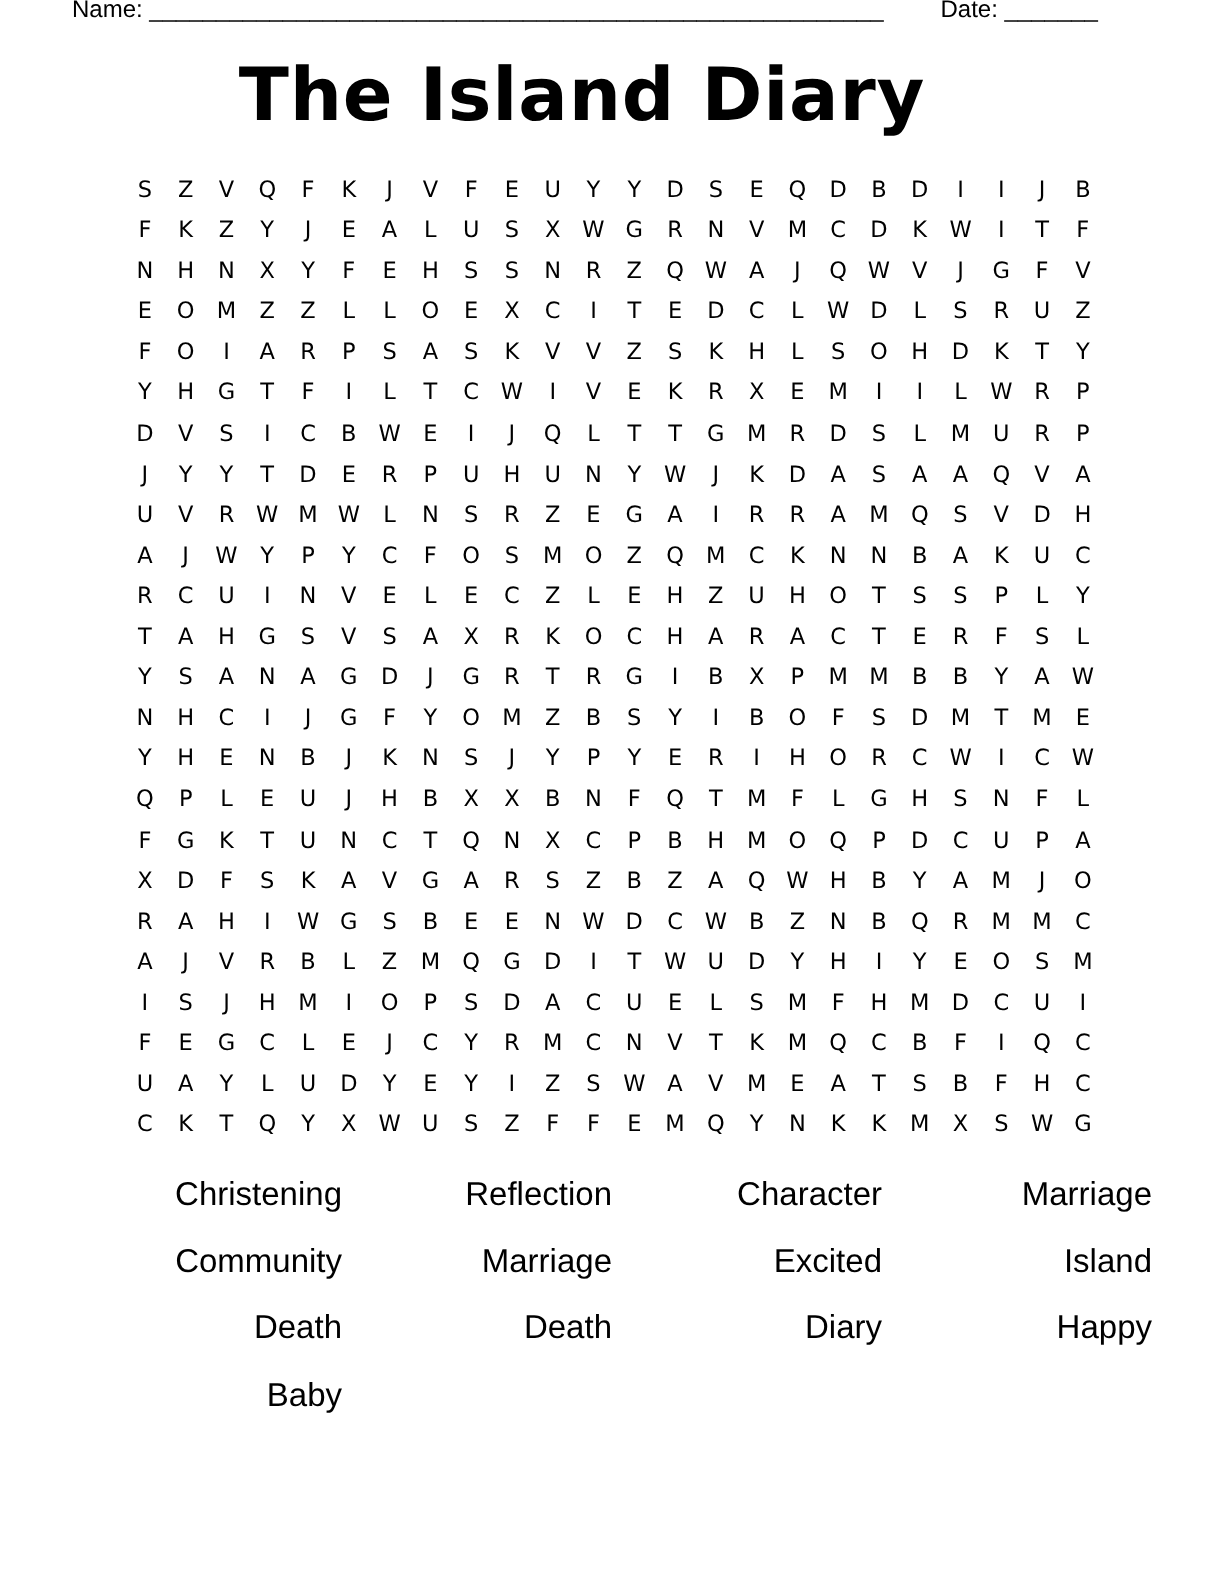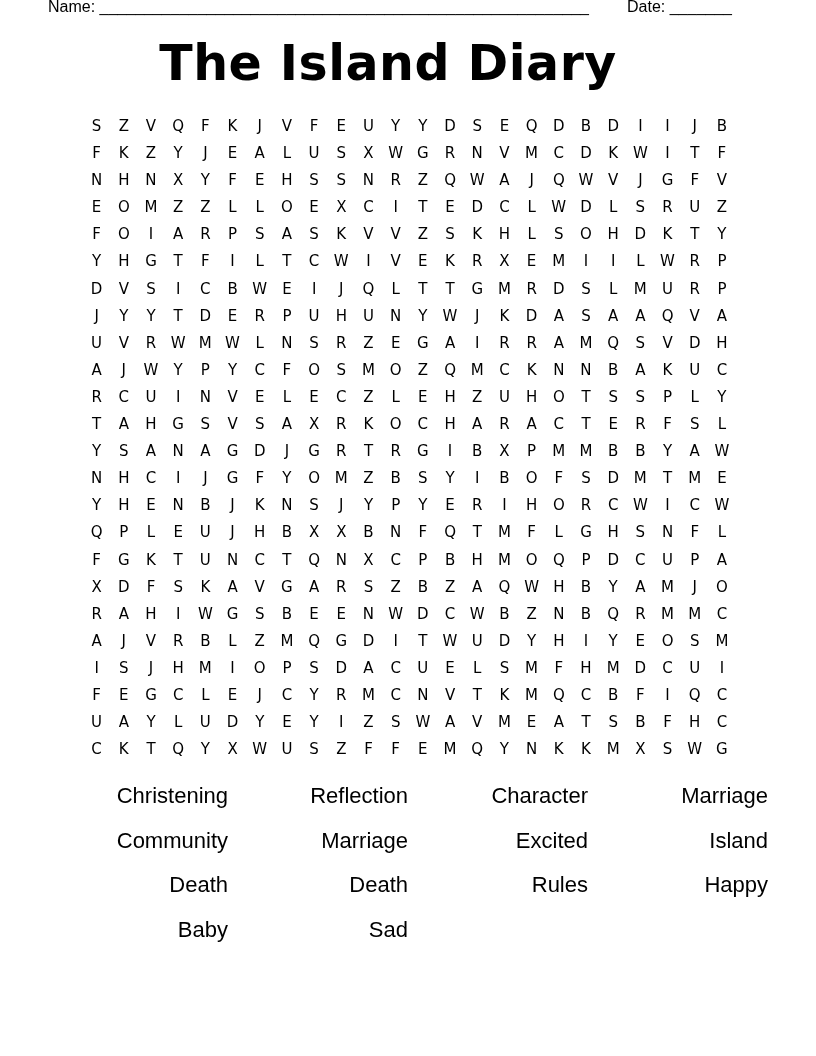--- a/index.html
+++ b/index.html
@@ -622,17 +622,16 @@
     <div class="word">Christening</div>
     <div class="word">Reflection</div>
     <div class="word">Character</div>
     <div class="word">Marriage</div>
     <div class="word">Community</div>
     <div class="word">Marriage</div>
     <div class="word">Excited</div>
     <div class="word">Island</div>
     <div class="word">Death</div>
     <div class="word">Death</div>
-    <div class="word">Rules</div>
+    <div class="word">Diary</div>
     <div class="word">Happy</div>
     <div class="word">Baby</div>
-    <div class="word">Sad</div>
   </div>
 
 </body></html>

